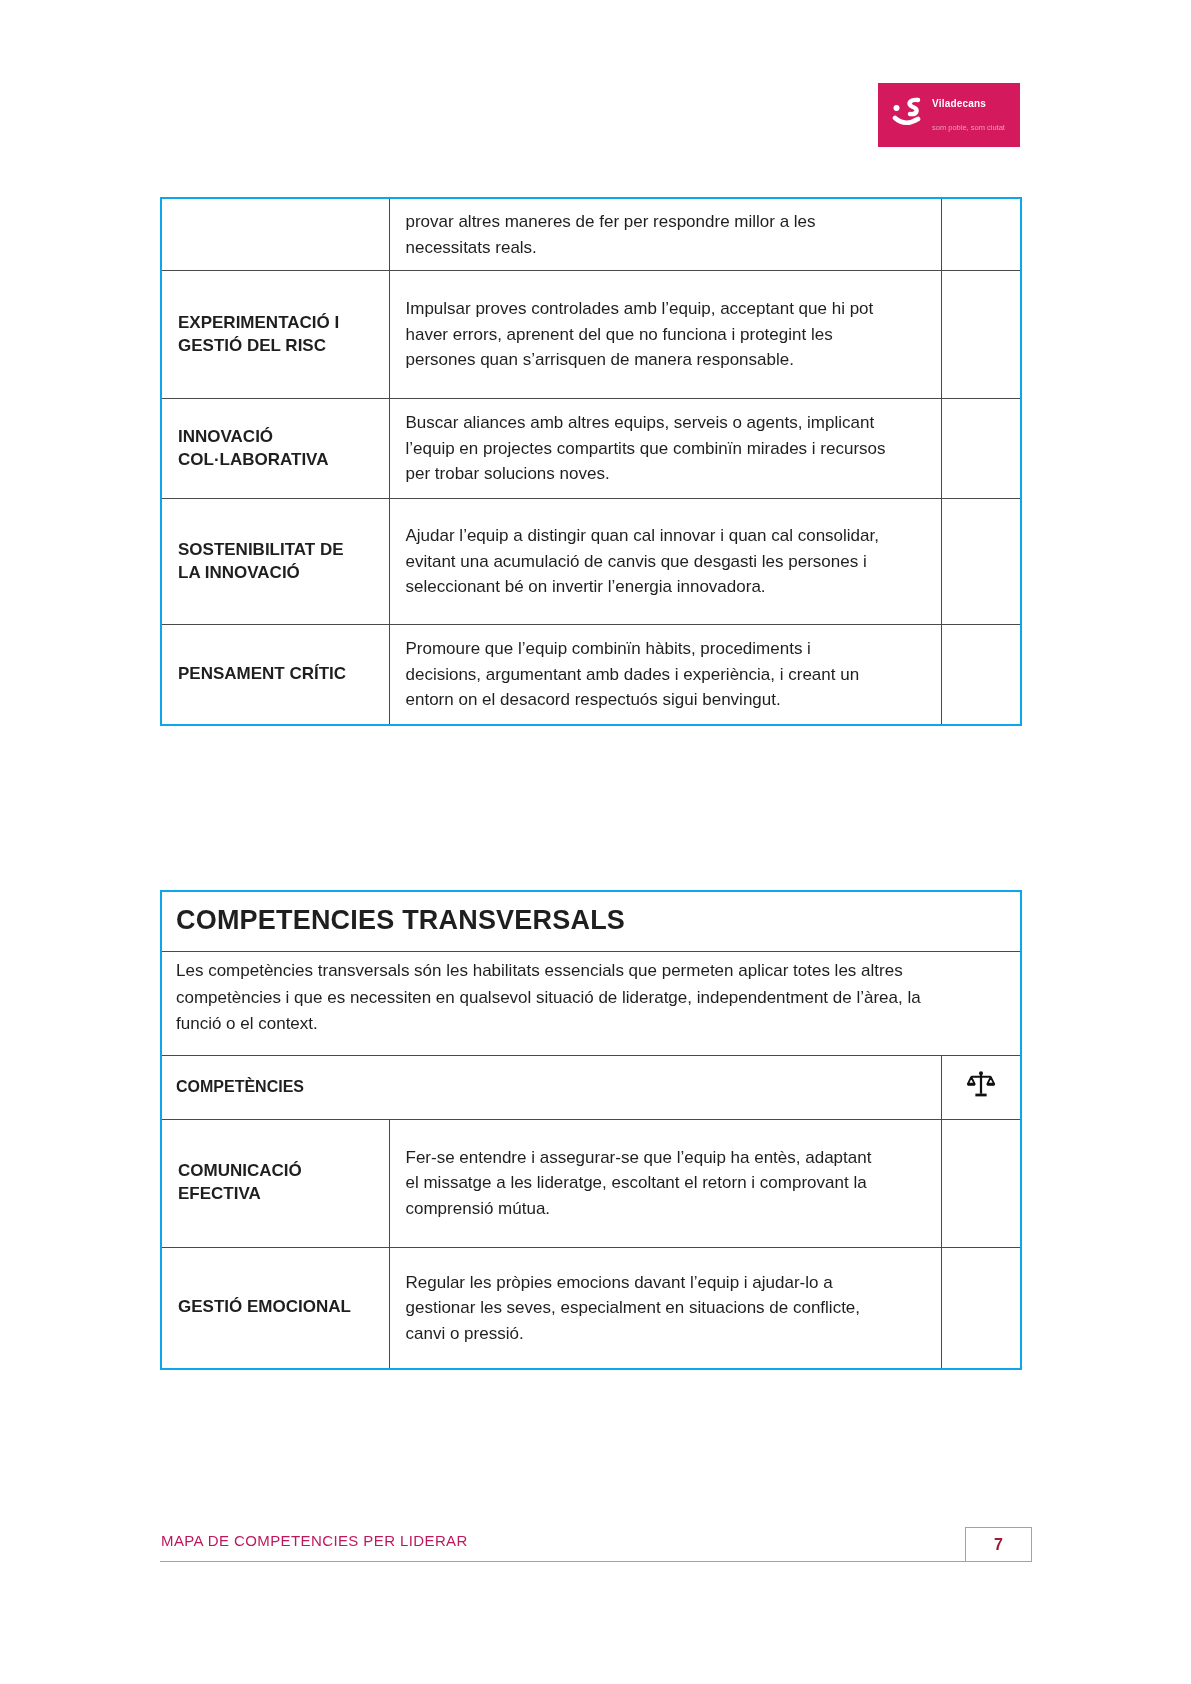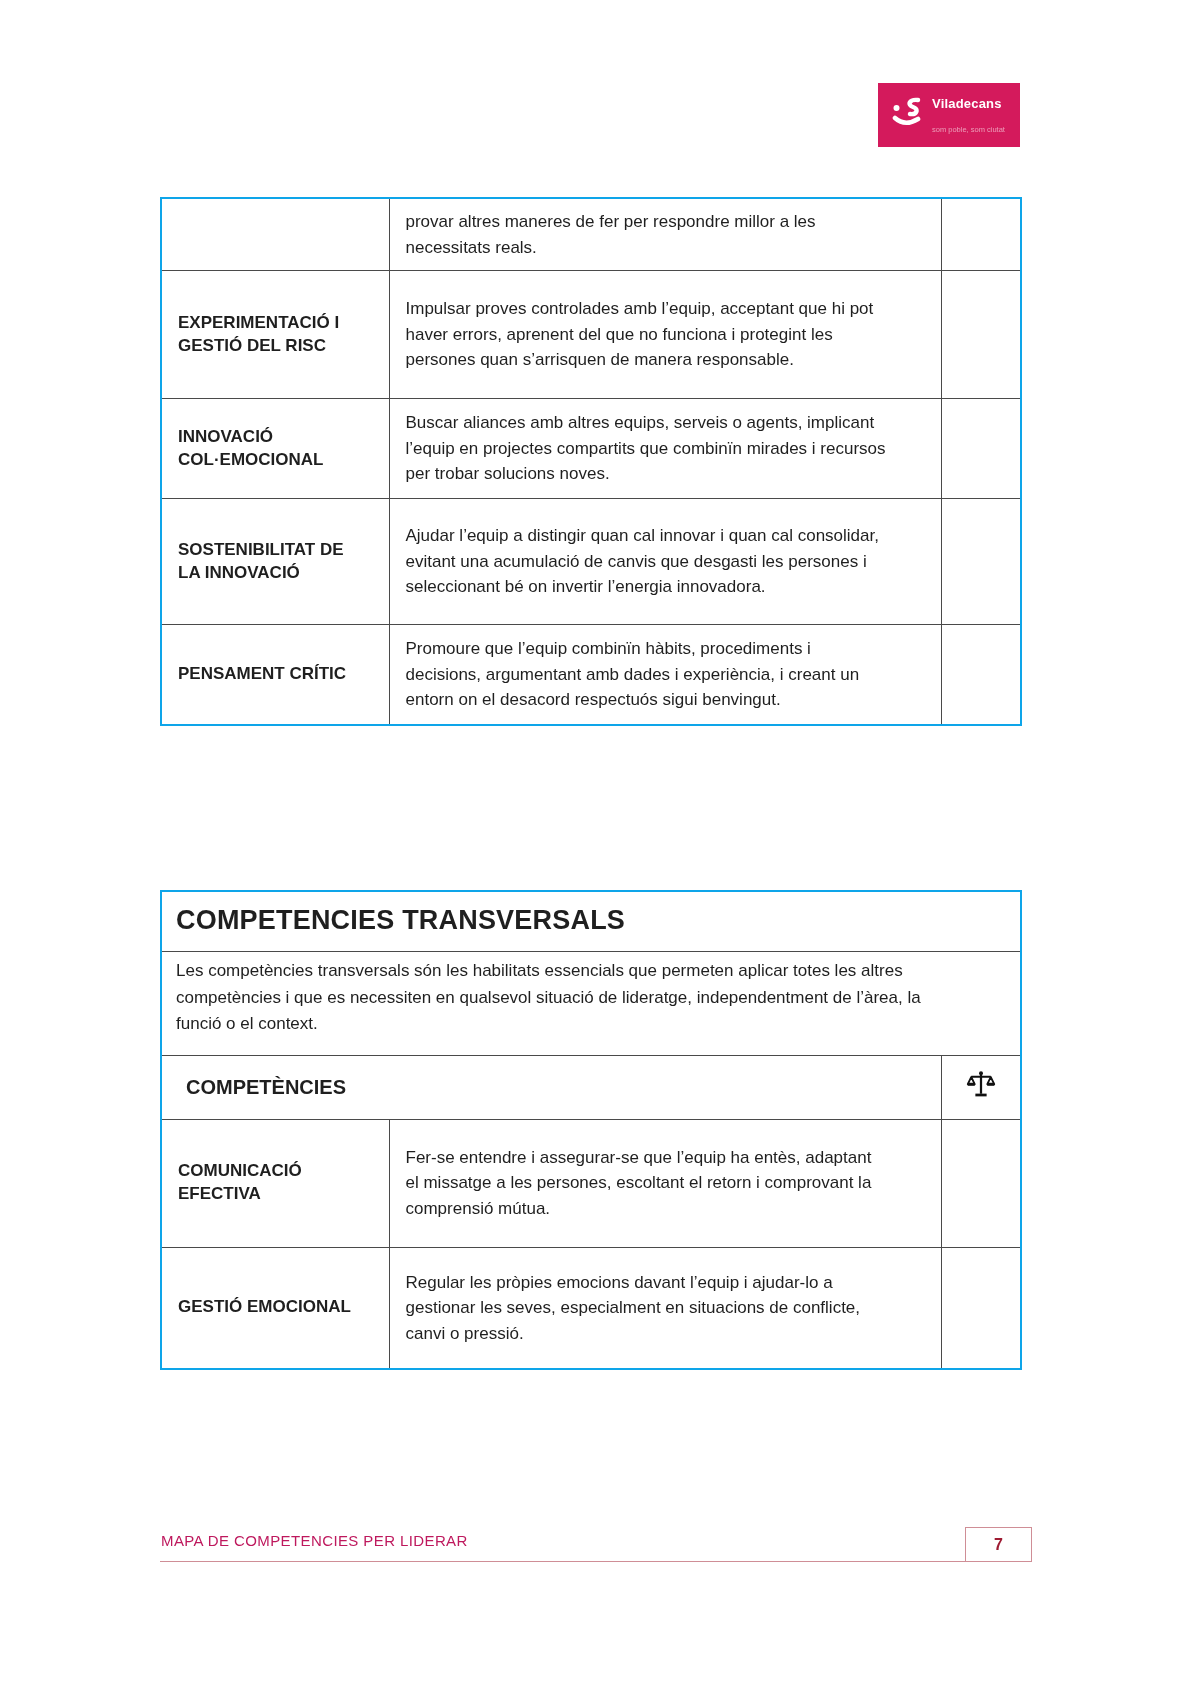--- a/index.html
+++ b/index.html
@@ -22,21 +22,21 @@
     width: 142px; height: 64px;
     background: #d41a5c;
     display: flex;
     align-items: center;
     gap: 7px;
     padding-left: 13px;
   }
   .logo-text .brand {
     color: #ffffff;
     font-weight: bold;
-    font-size: 13px;
+    font-size: 10px;
     letter-spacing: 0.2px;
   }
   .logo-text .tagline {
     color: rgba(255,255,255,0.55);
     font-size: 7.5px;
     margin-top: 14px;
   }
 
   
   table.comp {
@@ -75,22 +75,22 @@
     letter-spacing: 0.2px;
     padding: 10px 14px 12px 14px;
   }
   .intro-cell {
     font-size: 17px;
     line-height: 1.55;
     padding: 4px 90px 14px 14px;
   }
   .header-cell {
     font-weight: bold;
-    font-size: 20px;
-    padding: 10px 24px;
+    font-size: 16px;
+    padding: 10px 14px;
   }
   .icon-cell {
     text-align: center;
     vertical-align: middle;
   }
 
   
   .footer-title {
     position: absolute;
     left: 161px; top: 1532px;
@@ -148,21 +148,21 @@
       <td class="label"></td>
       <td class="desc">provar altres maneres de fer per respondre millor a les necessitats reals.</td>
       <td class="score"></td>
     </tr>
     <tr style="height:128px">
       <td class="label">EXPERIMENTACIÓ I GESTIÓ DEL RISC</td>
       <td class="desc">Impulsar proves controlades amb l’equip, acceptant que hi pot haver errors, aprenent del que no funciona i protegint les persones quan s’arrisquen de manera responsable.</td>
       <td class="score"></td>
     </tr>
     <tr style="height:100px">
-      <td class="label">INNOVACIÓ COL·EMOCIONAL</td>
+      <td class="label">INNOVACIÓ COL·LABORATIVA</td>
       <td class="desc">Buscar aliances amb altres equips, serveis o agents, implicant l’equip en projectes compartits que combinïn mirades i recursos per trobar solucions noves.</td>
       <td class="score"></td>
     </tr>
     <tr style="height:126px">
       <td class="label">SOSTENIBILITAT DE LA INNOVACIÓ</td>
       <td class="desc">Ajudar l’equip a distingir quan cal innovar i quan cal consolidar, evitant una acumulació de canvis que desgasti les persones i seleccionant bé on invertir l’energia innovadora.</td>
       <td class="score"></td>
     </tr>
     <tr style="height:100px">
       <td class="label">PENSAMENT CRÍTIC</td>
@@ -197,21 +197,21 @@
             <line x1="1.4" y1="11.4" x2="7" y2="11.4" stroke="#111111" stroke-width="2.4"></line>
             <path d="M19.8 5.6 L17 11.4 L22.6 11.4 Z" fill="none" stroke="#111111" stroke-width="1.4" stroke-linejoin="round"></path>
             <line x1="17" y1="11.4" x2="22.6" y2="11.4" stroke="#111111" stroke-width="2.4"></line>
             <line x1="7.5" y1="20" x2="16.5" y2="20" stroke="#111111" stroke-width="2.2"></line>
           </svg>
         </span>
       </td>
     </tr>
     <tr style="height:128px">
       <td class="label">COMUNICACIÓ EFECTIVA</td>
-      <td class="desc">Fer-se entendre i assegurar-se que l’equip ha entès, adaptant el missatge a les persones, escoltant el retorn i comprovant la comprensió mútua.</td>
+      <td class="desc">Fer-se entendre i assegurar-se que l’equip ha entès, adaptant el missatge a les lideratge, escoltant el retorn i comprovant la comprensió mútua.</td>
       <td class="score"></td>
     </tr>
     <tr style="height:122px">
       <td class="label">GESTIÓ EMOCIONAL</td>
       <td class="desc">Regular les pròpies emocions davant l’equip i ajudar-lo a gestionar les seves, especialment en situacions de conflicte, canvi o pressió.</td>
       <td class="score"></td>
     </tr>
   </tbody>
     </table>
 

